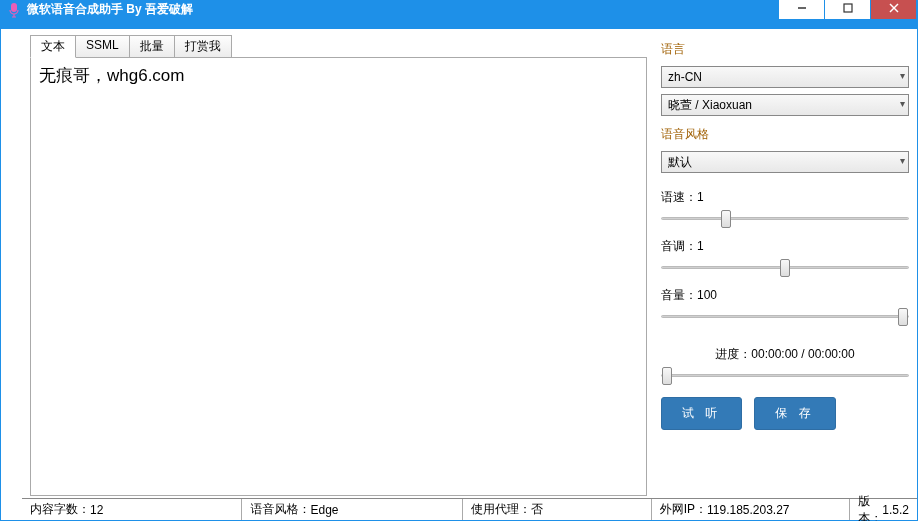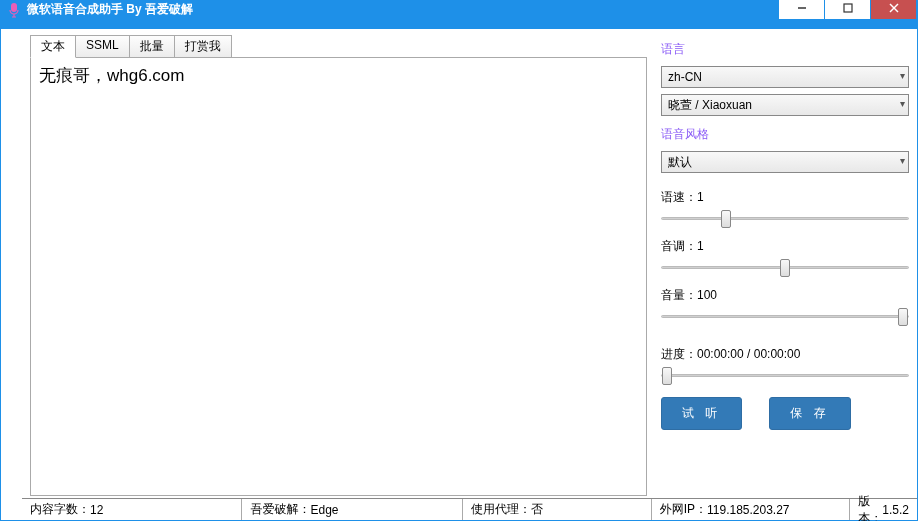--- a/index.html
+++ b/index.html
@@ -14,31 +14,31 @@
     .win-btn.close { background: #c75050; color: #fff; margin-left: 1px; margin-right: 1px; }
     .content { flex: 1; display: flex; flex-direction: column; background: #fff; margin-left: 21px; }
     .main-area { flex: 1; display: flex; padding: 6px 8px 2px 8px; gap: 14px; }
     .left-panel { flex: 1; display: flex; flex-direction: column; }
     .tabs { display: flex; height: 22px; }
     .tab { padding: 2px 10px; border: 1px solid #aaa; border-bottom: none; background: linear-gradient(#fdfdfd,#ececec); margin-right: -1px; cursor: pointer; position: relative; }
     .tab.active { background: #fff; z-index: 2; border-bottom: 1px solid #fff; margin-bottom: -1px; }
     .textarea-wrap { flex: 1; border: 1px solid #aaa; background: #fff; }
     .textarea { width: 100%; height: 100%; border: none; resize: none; outline: none; padding: 6px 8px; font-size: 17px; font-family: "Microsoft YaHei", sans-serif; }
     .right-panel { width: 248px; display: flex; flex-direction: column; gap: 6px; padding-top: 2px; }
-    .field-label { color: #8b5cf6; margin-bottom: 2px; margin-top: 4px; }
+    .field-label { color: #a16207; margin-bottom: 2px; margin-top: 4px; }
     .select-wrap { position: relative; }
     .select { width: 100%; height: 22px; border: 1px solid #888; background: linear-gradient(#f8f8f8,#e8e8e8); padding: 2px 20px 2px 6px; appearance: none; cursor: pointer; }
     .select-arrow { position: absolute; right: 4px; top: 4px; pointer-events: none; font-size: 10px; color: #555; }
     .slider-label { margin-top: 10px; }
     .slider { width: 100%; margin: 4px 0 2px 0; }
     input[type=range] { -webkit-appearance: none; width: 100%; height: 4px; background: transparent; }
     input[type=range]::-webkit-slider-runnable-track { height: 3px; background: #d0d0d0; border: 1px solid #bbb; border-radius: 2px; }
     input[type=range]::-webkit-slider-thumb { -webkit-appearance: none; width: 10px; height: 18px; background: linear-gradient(#f8f8f8,#ddd); border: 1px solid #888; border-radius: 2px; margin-top: -8px; cursor: pointer; }
-    .progress-row { margin-top: 20px; }
-    .btns { display: flex; gap: 27px; margin-top: 12px; }
+    .progress-row { margin-top: 20px; text-align: center; }
+    .btns { display: flex; gap: 12px; margin-top: 12px; }
     .btn { padding: 7px 20px; background: #337ab7; color: #fff; border: 1px solid #2e6da4; border-radius: 3px; cursor: pointer; letter-spacing: 4px; }
     .statusbar { height: 22px; border-top: 1px solid #888; display: flex; align-items: center; background: #fff; }
     .status-cell { padding: 2px 8px; border-right: 1px solid #aaa; height: 100%; display: flex; align-items: center; }
     .status-cell:last-child { border-right: none; }
     .sc1 { width: 222px; }
     .sc2 { width: 222px; }
     .sc3 { width: 190px; }
     .sc4 { width: 200px; }
     .sc5 { flex: 1; }
   </style>
@@ -123,21 +123,21 @@
         </div>
       </div>
     </div>
 
     <div class="statusbar">
       <div class="status-cell sc1">
           <span>内容字数：</span>
           <span>12</span>
         </div>
       <div class="status-cell sc2">
-          <span>吾爱破解：</span>
+          <span>语音风格：</span>
           <span>Edge</span>
         </div>
       <div class="status-cell sc3">
           <span>使用代理：</span>
           <span>否</span>
         </div>
       <div class="status-cell sc4">
           <span>外网IP：</span>
           <span>119.185.203.27</span>
         </div>

